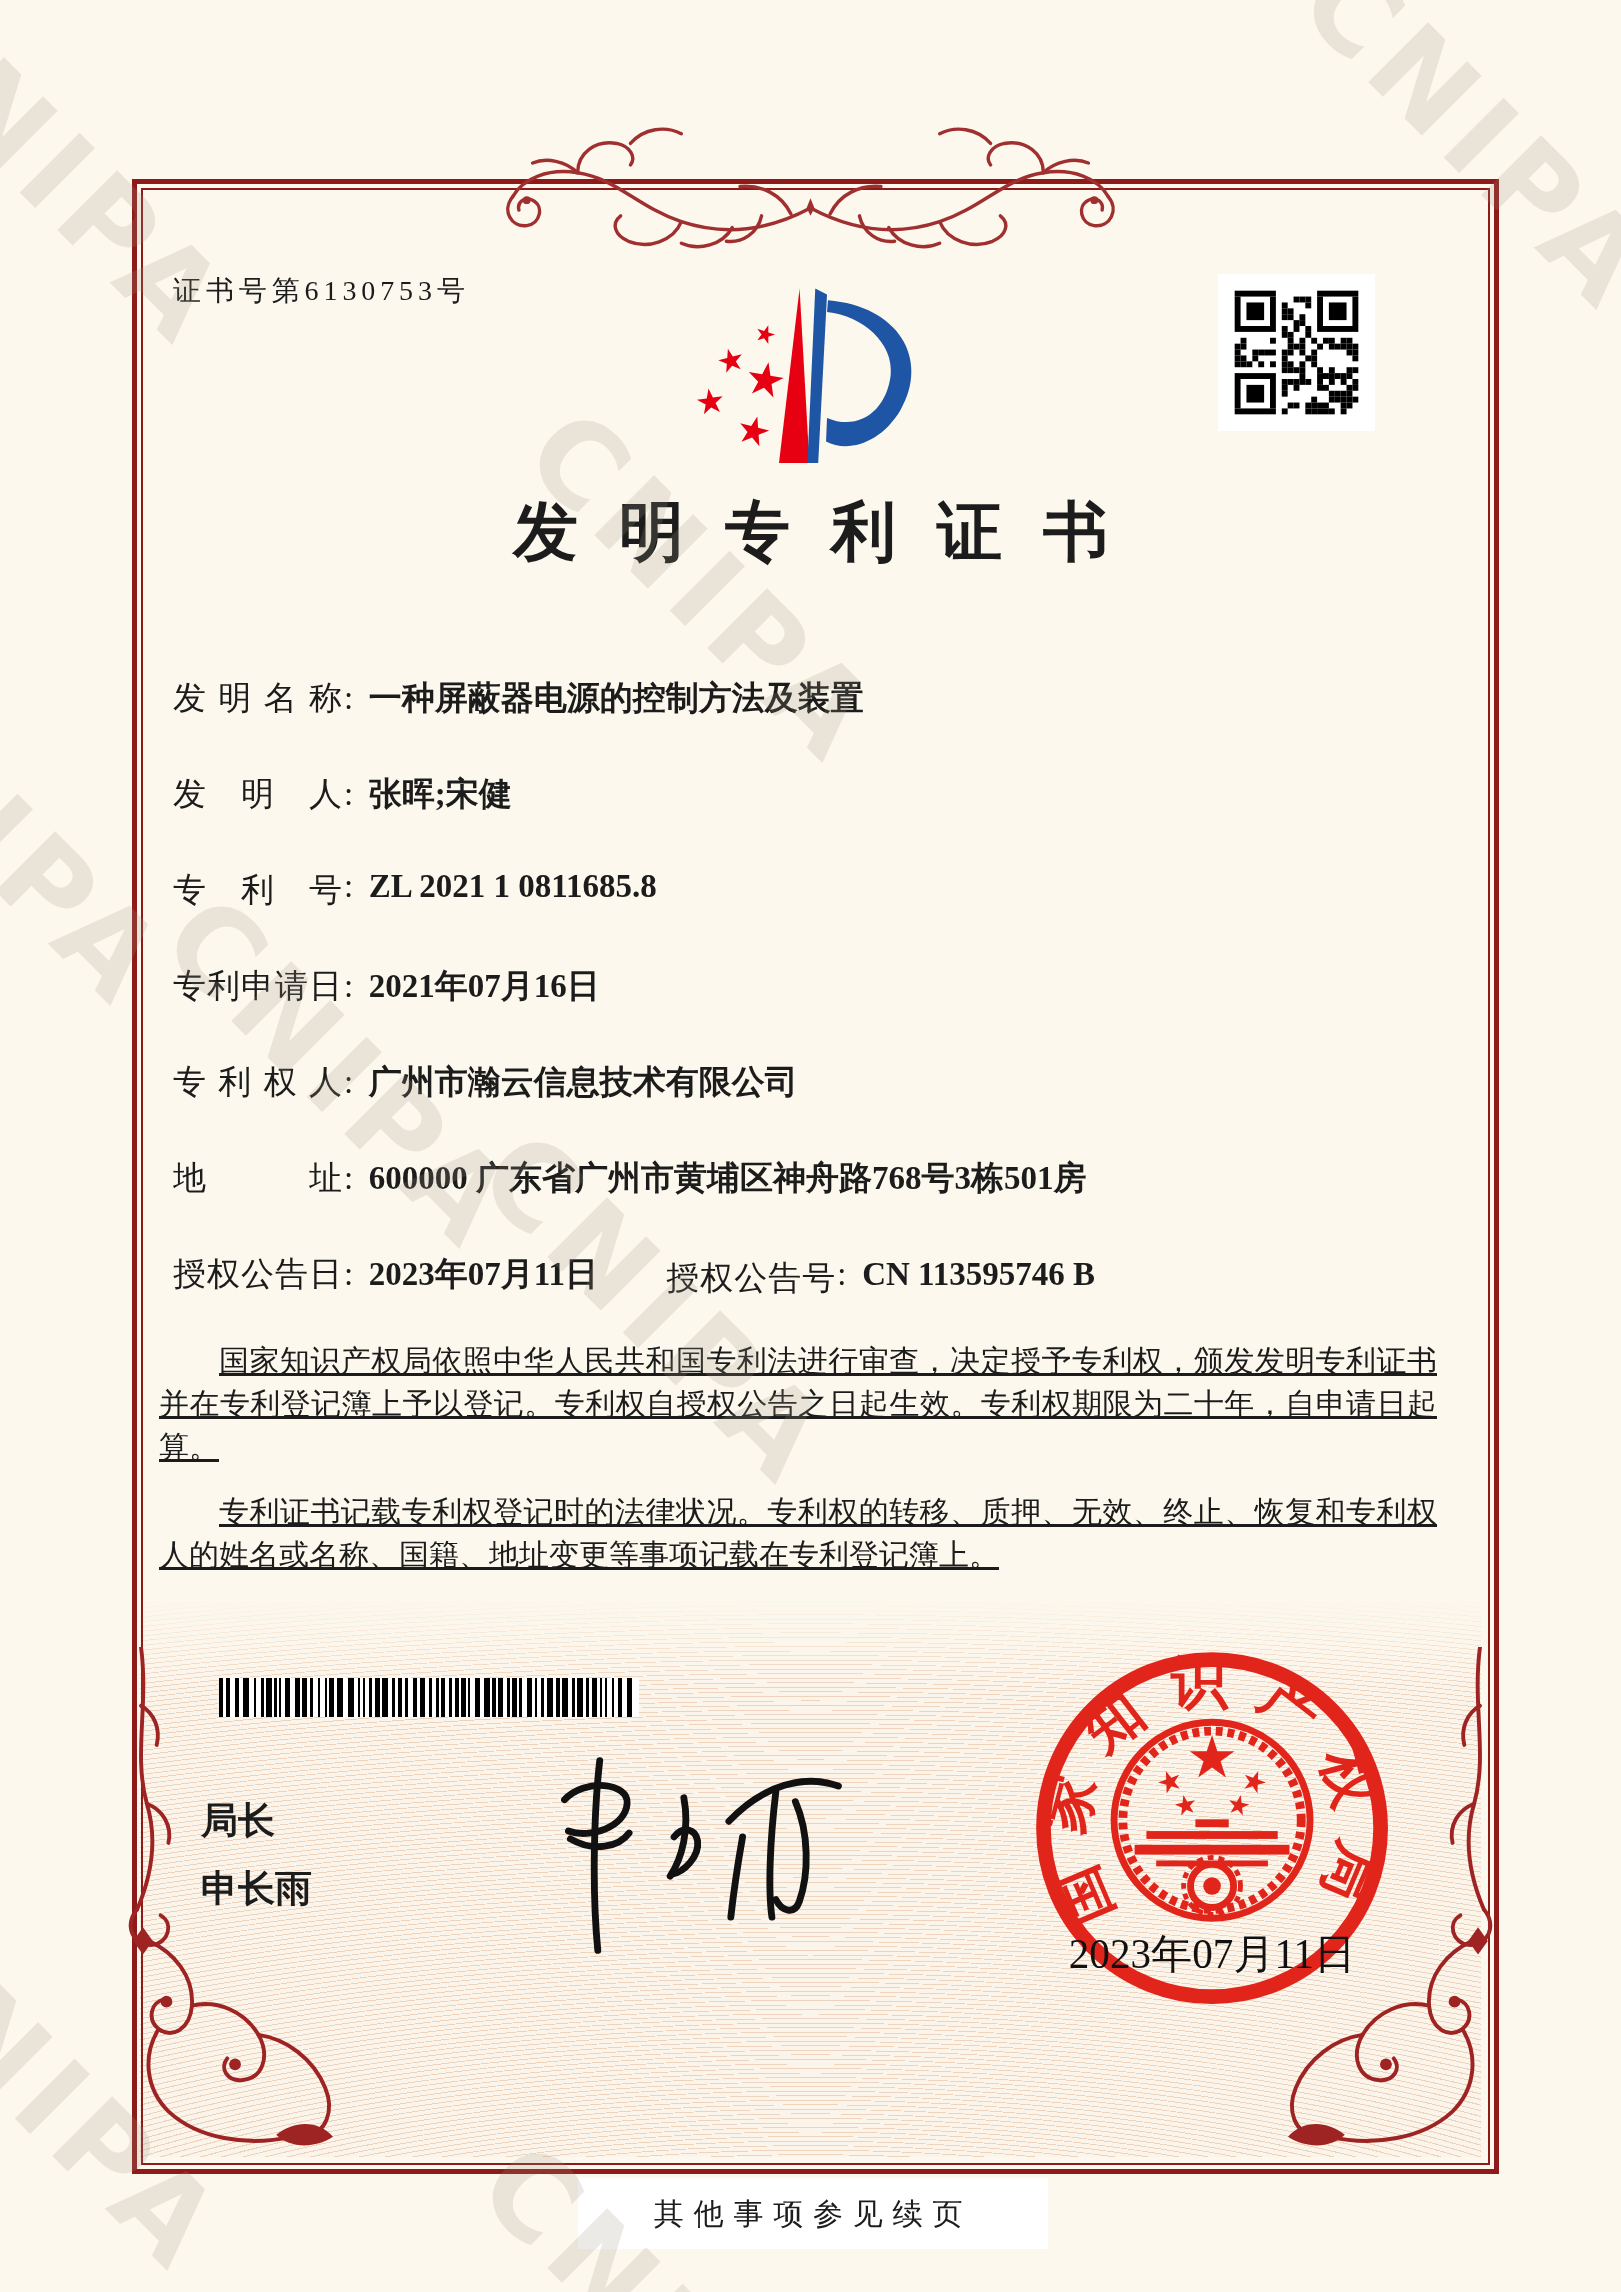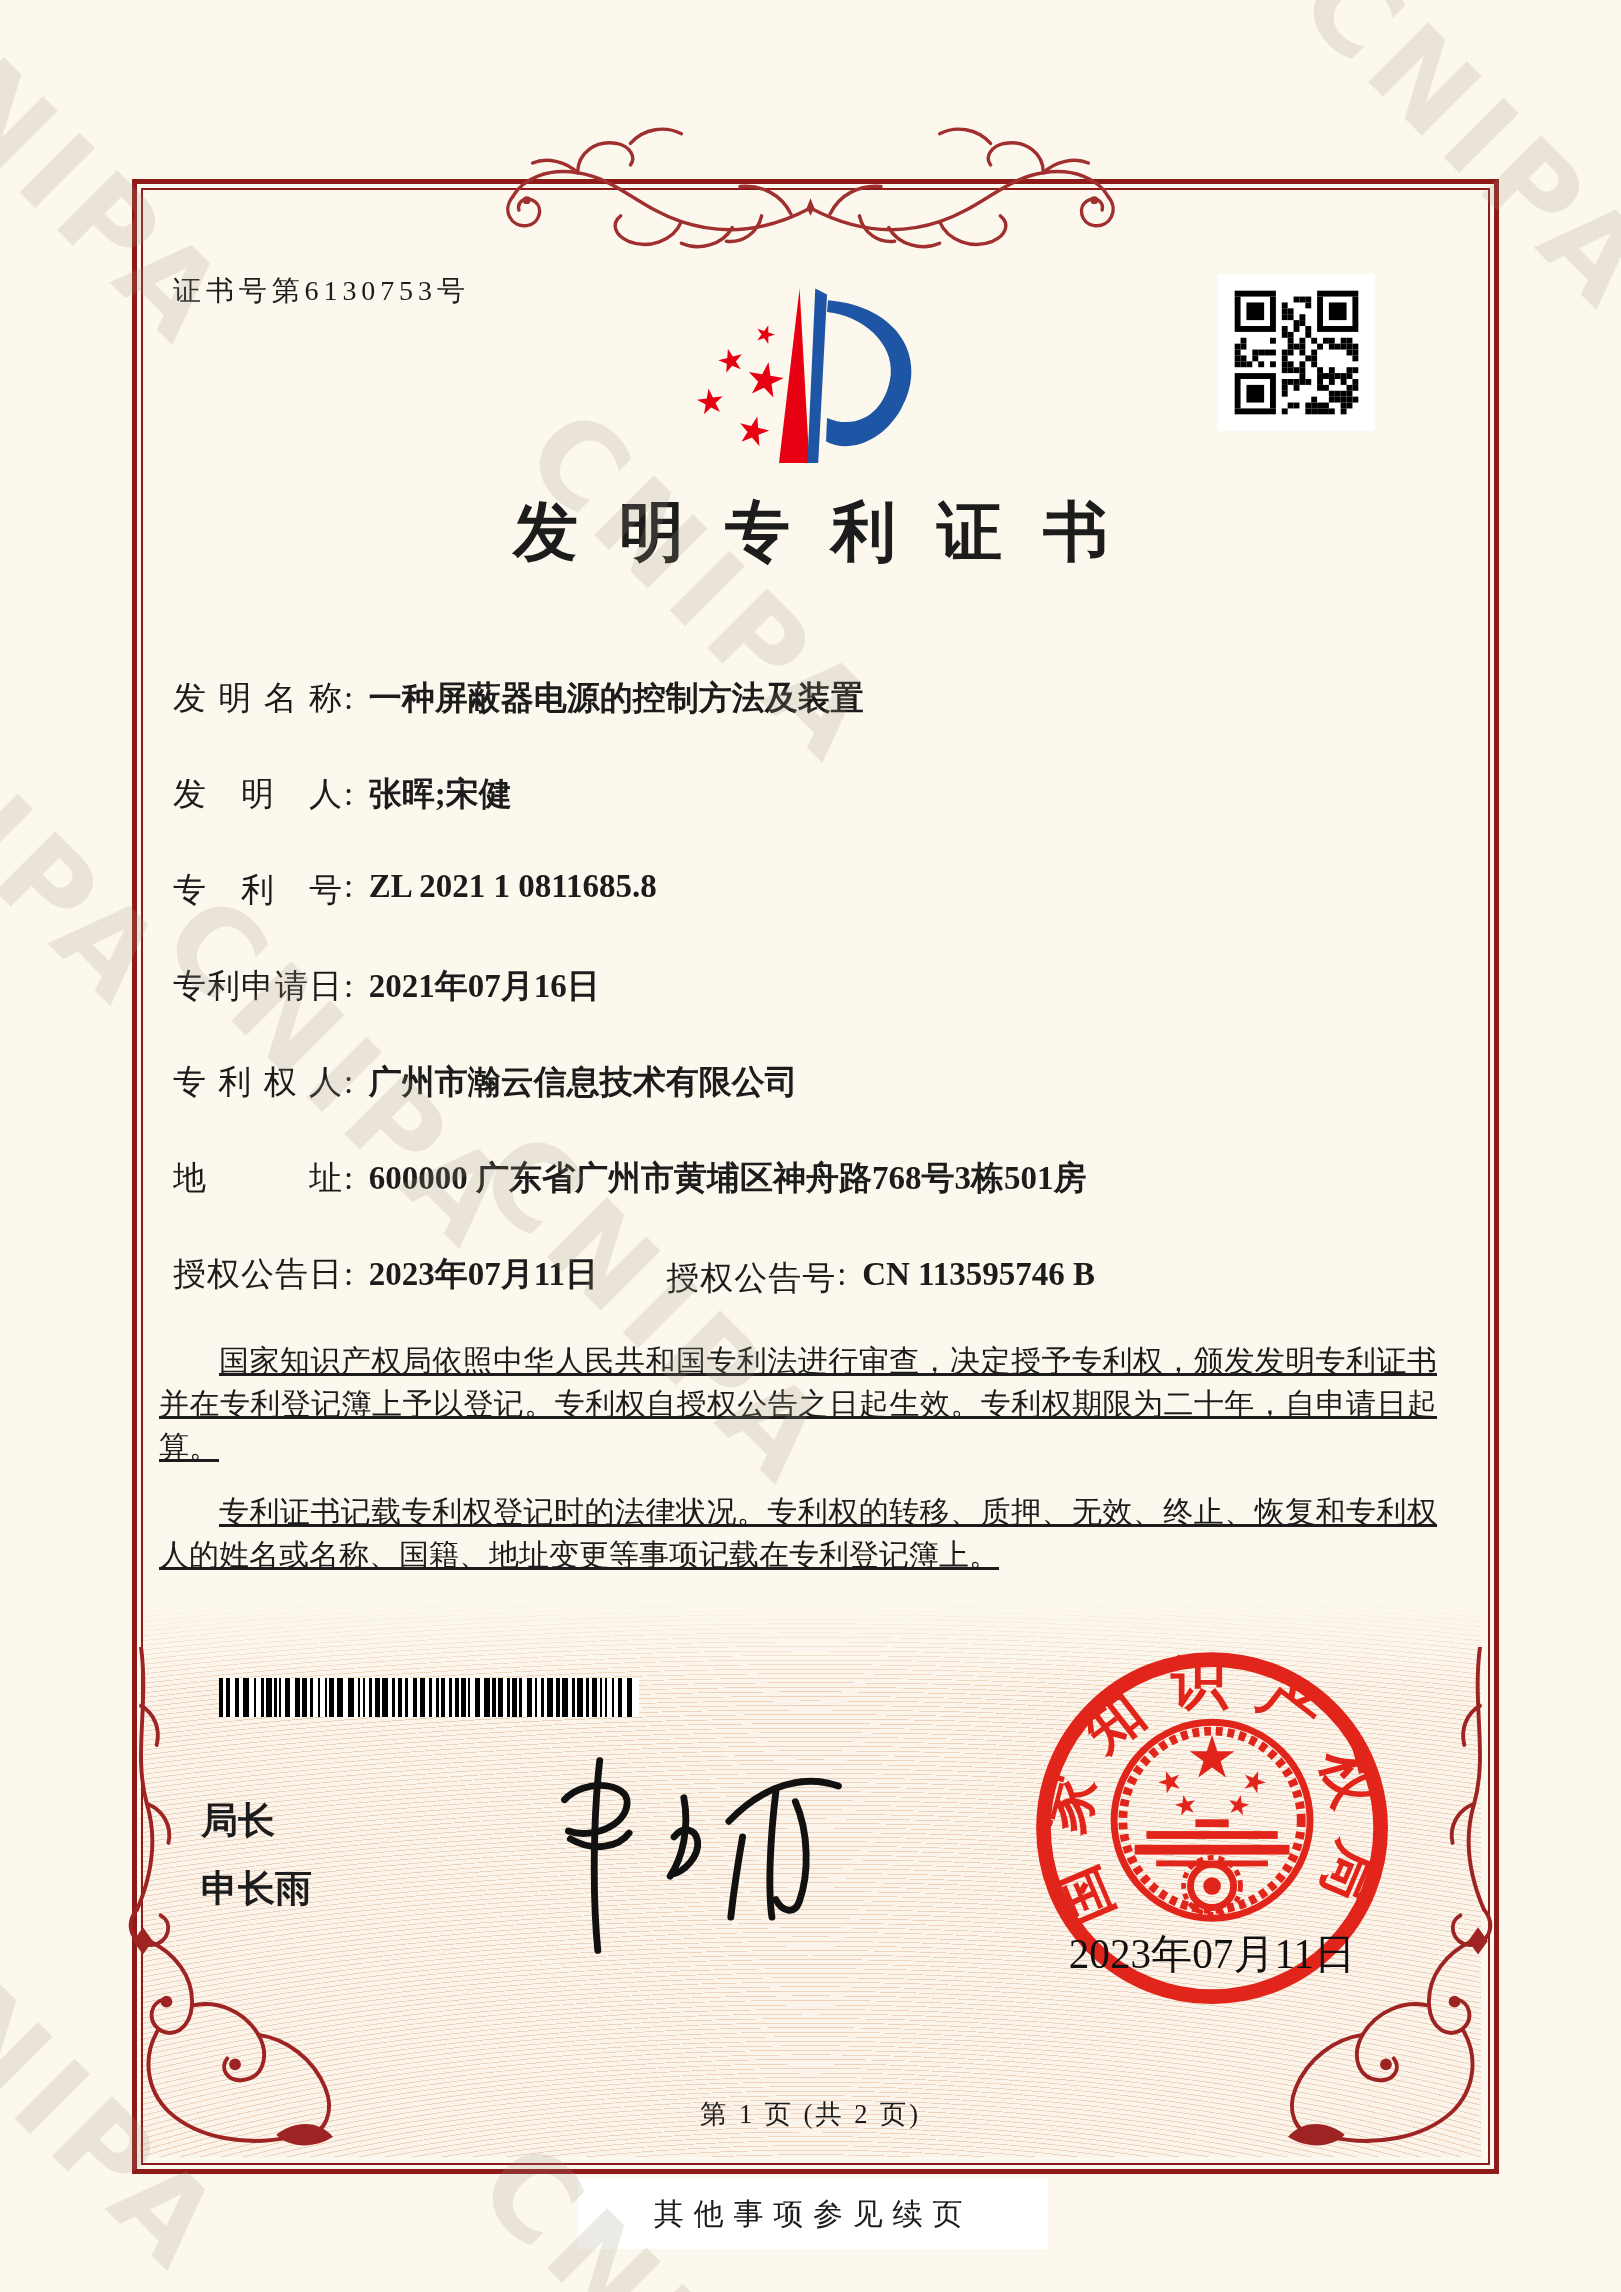--- a/index.html
+++ b/index.html
@@ -363,18 +363,17 @@
         <rect x="180" y="184" width="34" height="8"></rect>
         <rect x="140" y="226" width="114" height="6"></rect>
       </g>
       <circle cx="197" cy="252" r="22" fill="none" stroke-width="7"></circle>
       <circle cx="197" cy="252" r="29" fill="none" stroke-width="5" stroke-dasharray="6 5"></circle>
       <circle cx="197" cy="252" r="9" stroke="none"></circle>
     </g>
     <text x="197" y="336" text-anchor="middle" font-size="42" fill="#111" font-family="'Liberation Serif','DejaVu Serif',serif">2023年07月11日</text>
   </svg>
 
-  <div class="pagenum">第 1 页 (共 2 页)</div>
 
 </div>
 
 <div class="contstrip">其他事项参见续页</div>
 
 
 </body></html>

